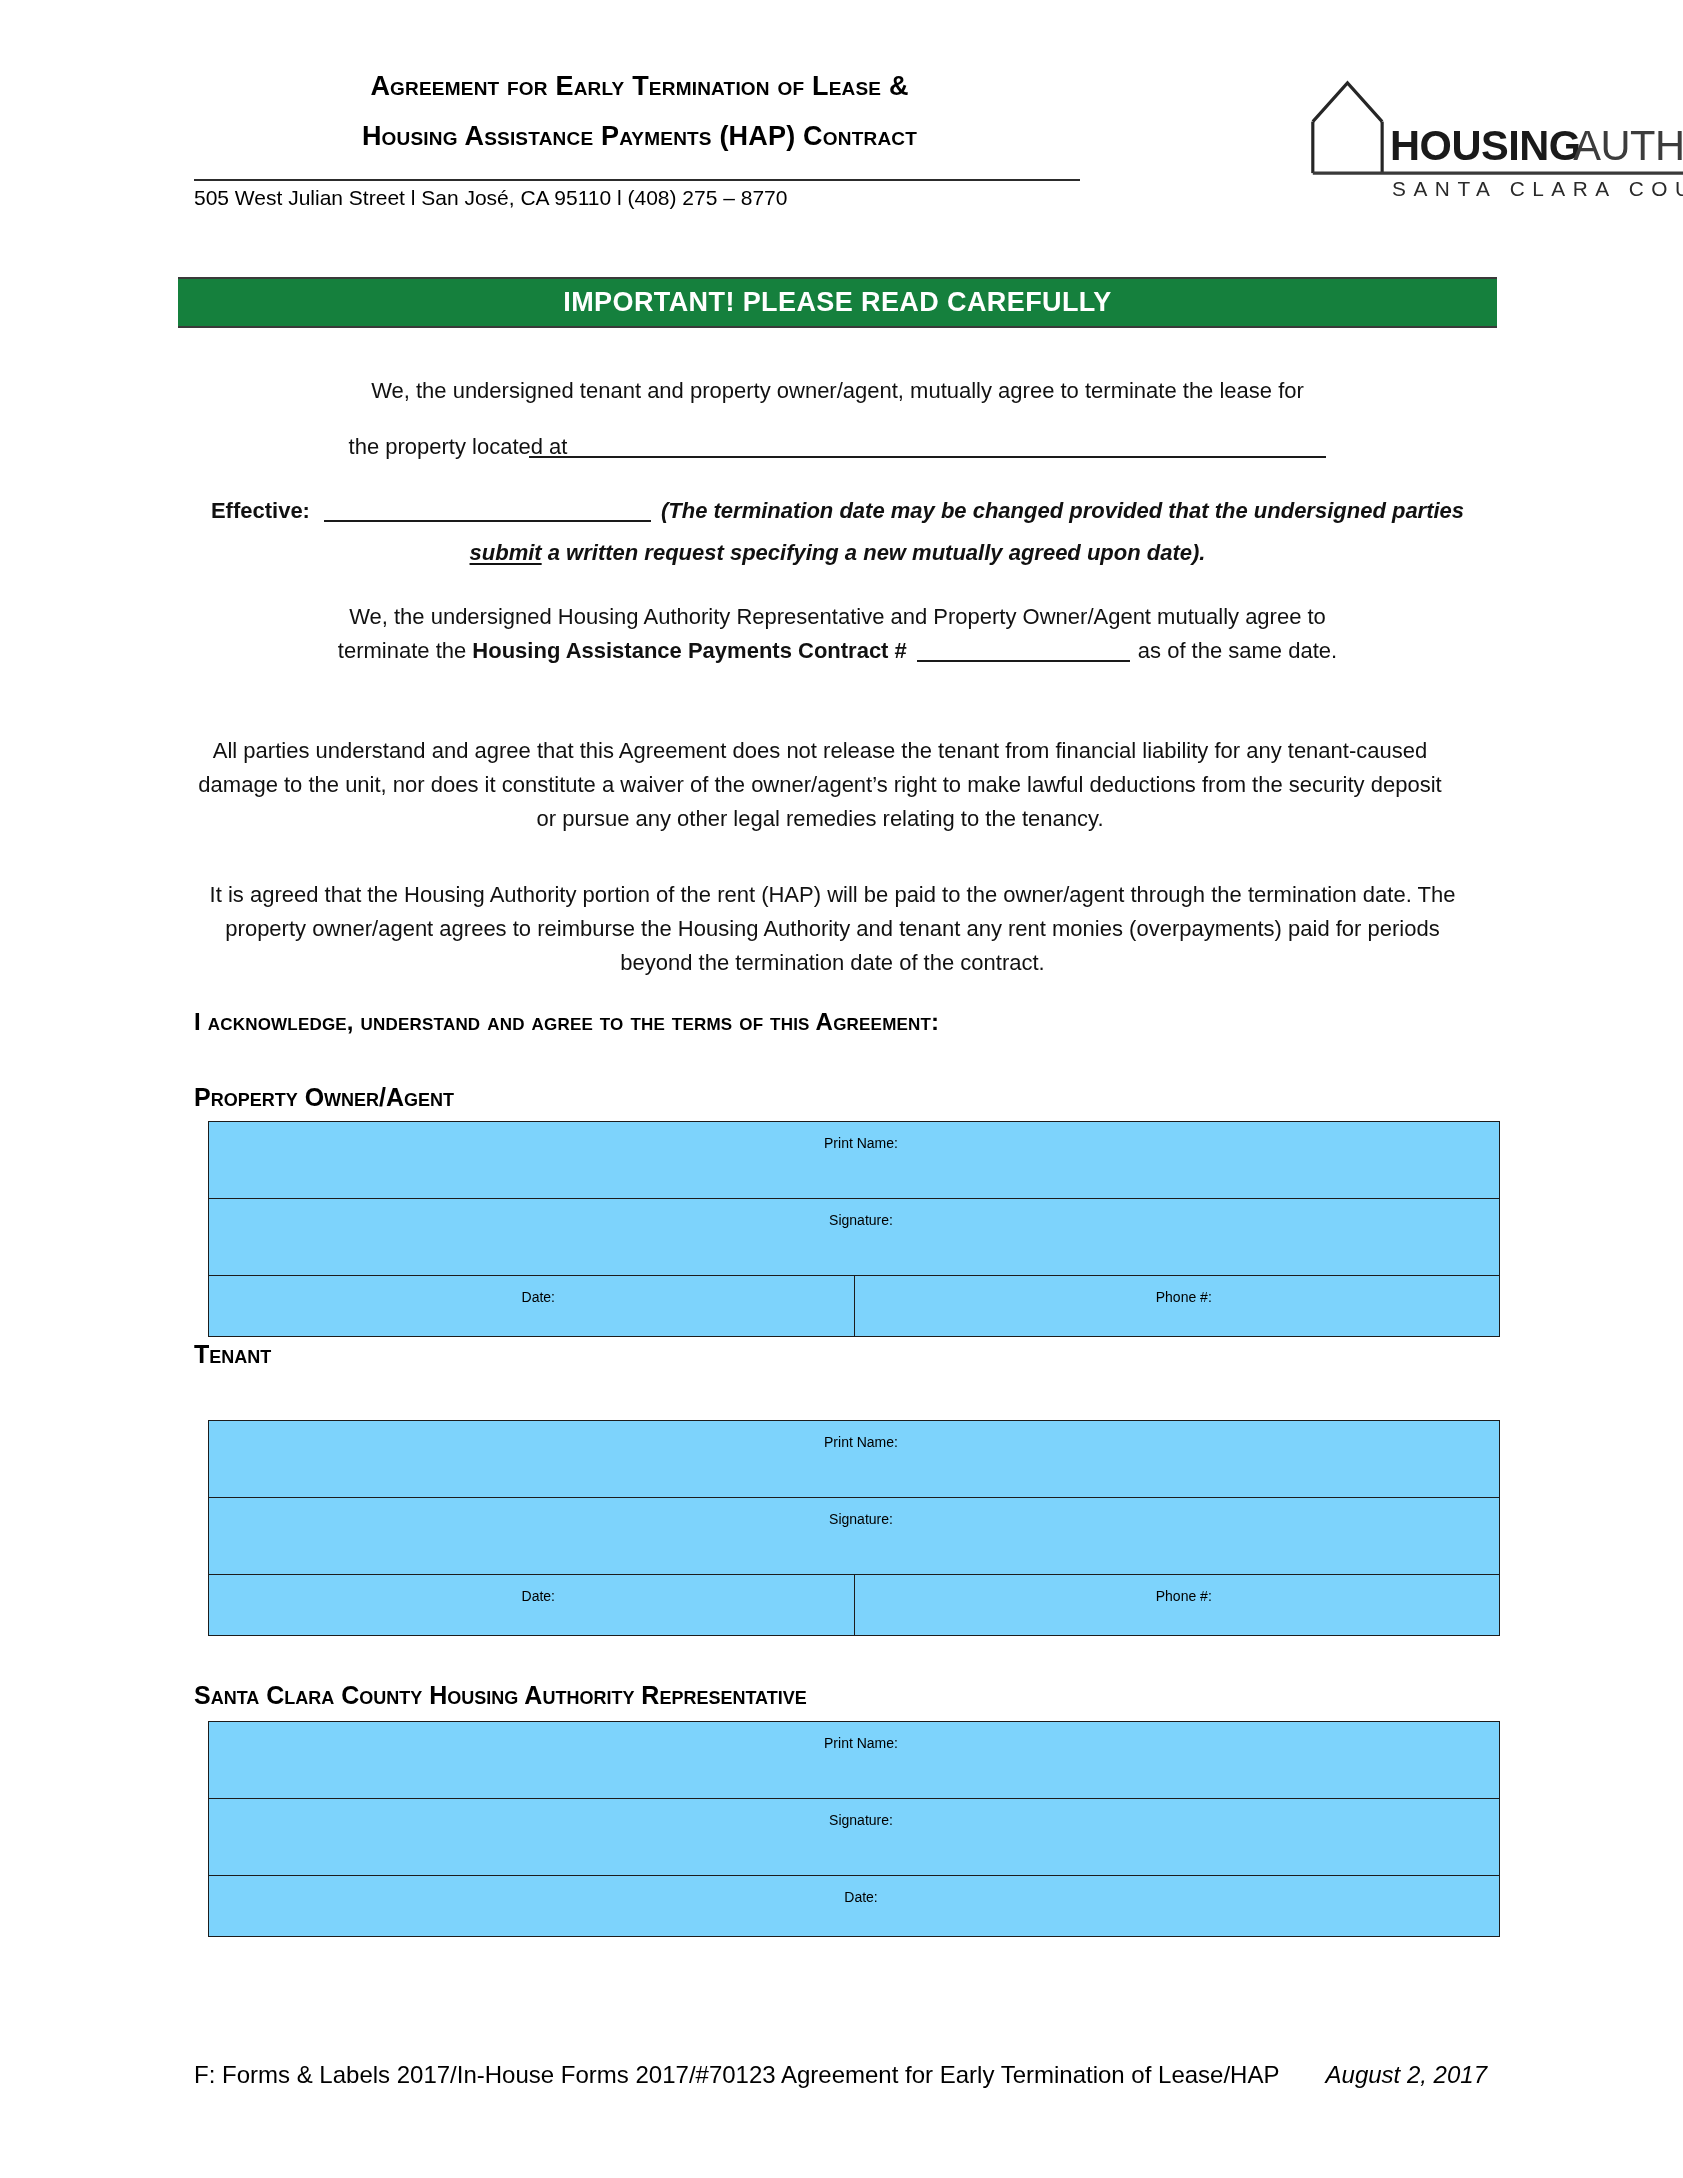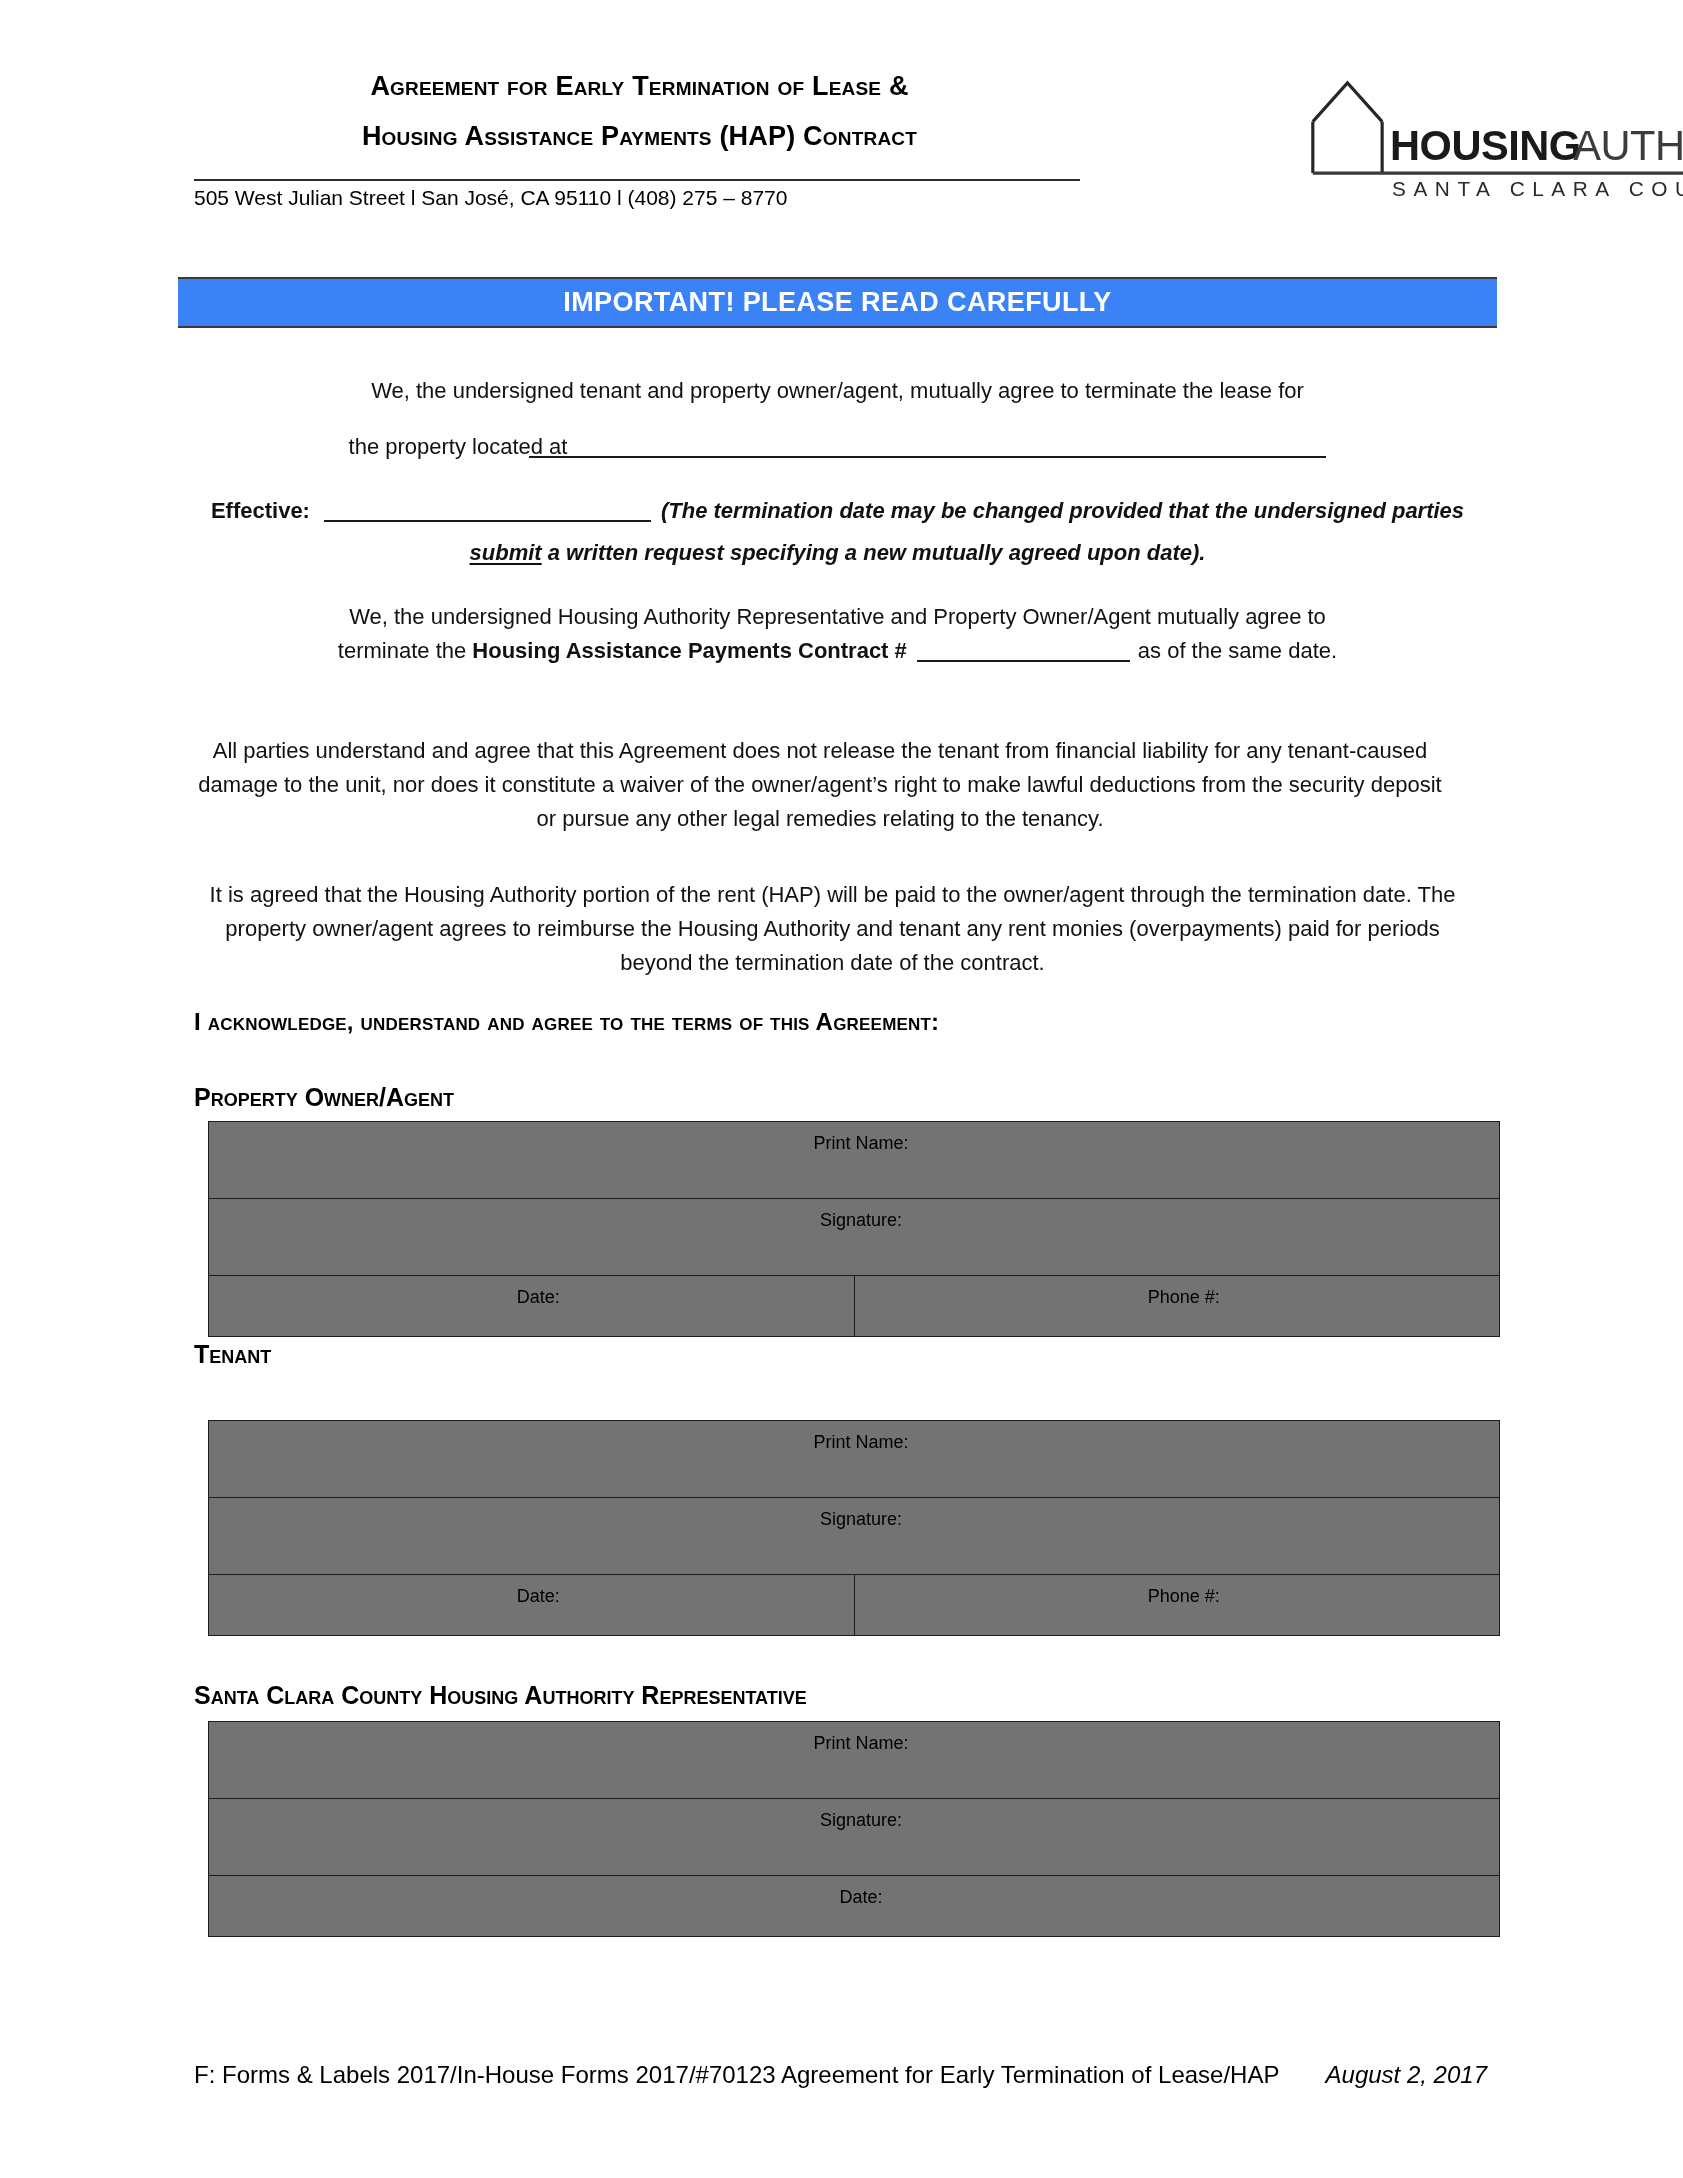--- a/index.html
+++ b/index.html
@@ -75,21 +75,21 @@
   }
   .logo svg { display:block; }
 
   
   .banner {
     position: absolute;
     left: 178px;
     top: 277px;
     width: 1319px;
     height: 51px;
-    background: #3b82f6;
+    background: #15803d;
     border-top: 2px solid #3a3a3a;
     border-bottom: 2px solid #3a3a3a;
     box-sizing: border-box;
     display: flex;
     align-items: center;
     justify-content: center;
   }
   .banner-text {
     color: #ffffff;
     font-size: 27px;
@@ -142,25 +142,25 @@
     position: absolute;
     left: 208px;
     width: 1292px;
     border-collapse: collapse;
     table-layout: fixed;
   }
   .sig-table td {
     border: 1.5px solid #1c1c1c;
     vertical-align: top;
     padding: 8px 0 0 14px;
-    font-size: 18px;
+    font-size: 14px;
     line-height: 26px;
     height: 71px;
     box-sizing: border-box;
-    background: #737373;
+    background: #7dd3fc;
   }
   .sig-table td.tall { height: 77px; }
   .sig-table td.short { height: 61px; margin-left: 28px; }
   .cell-label { display: block; }
 
   
   .footer {
     position: absolute;
     left: 194px;
     top: 2061px;

